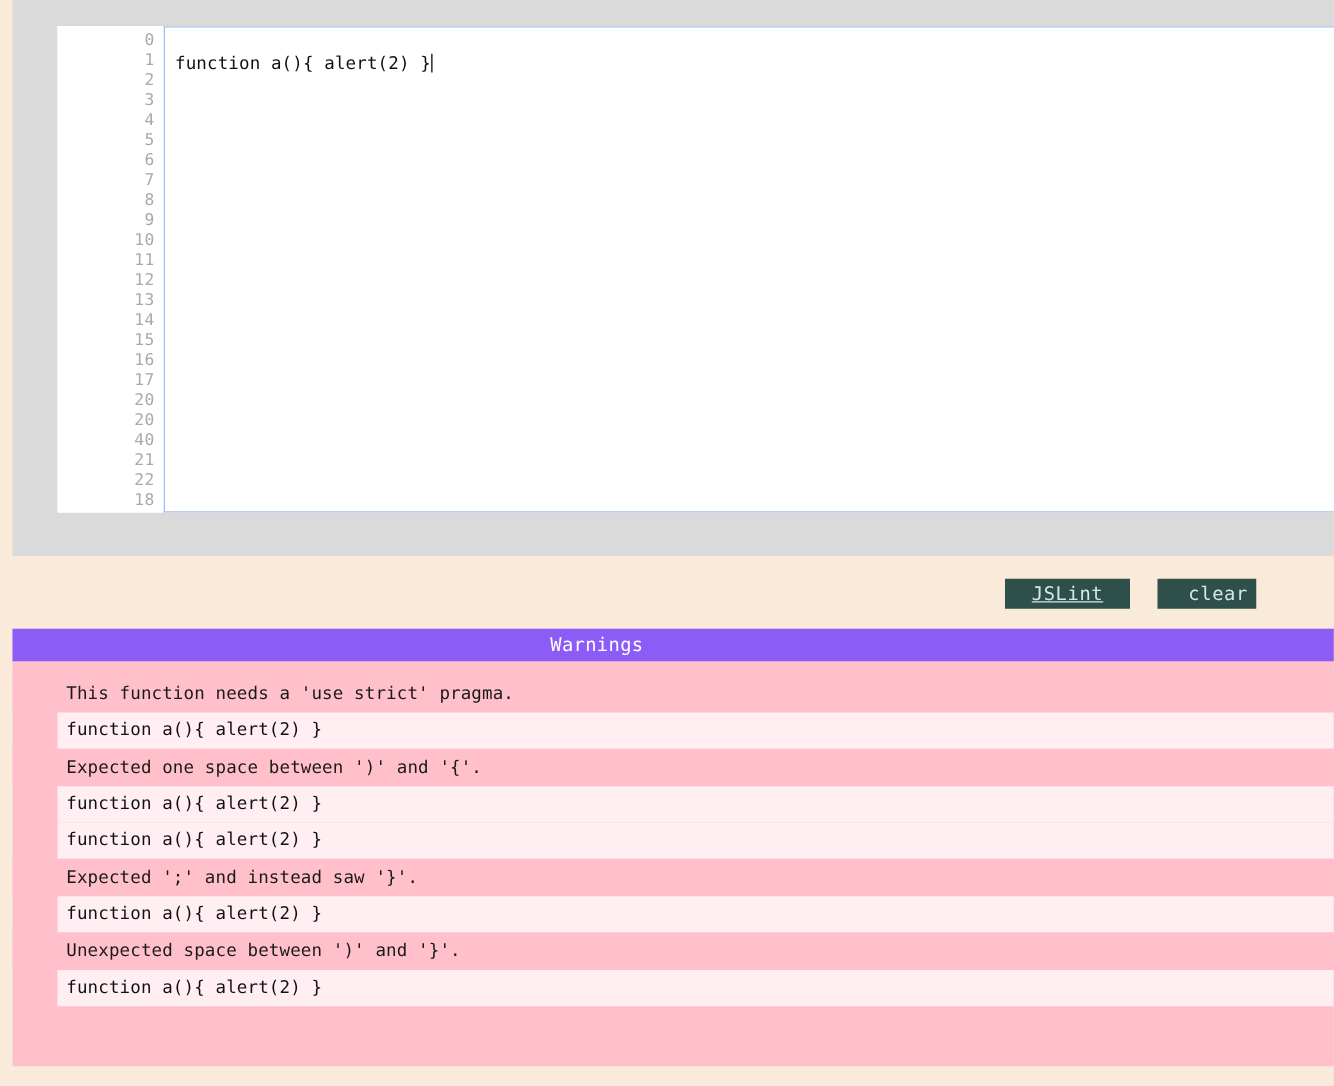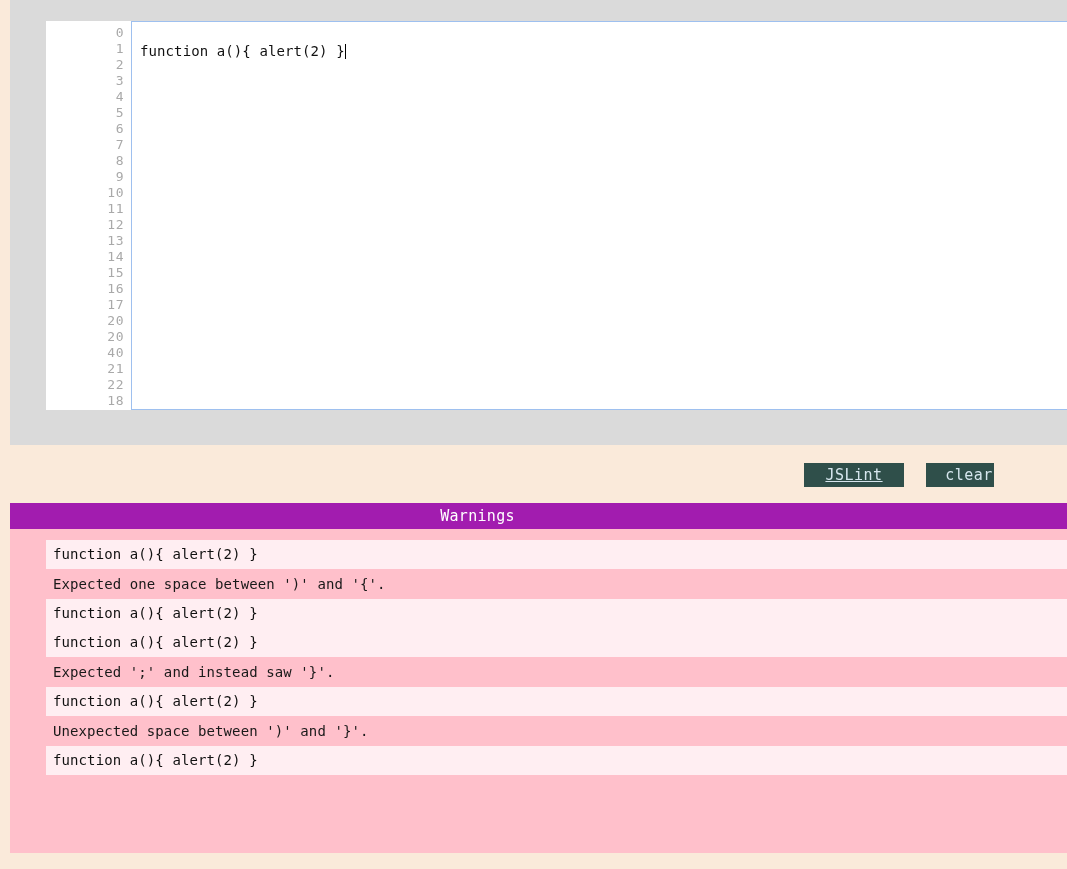--- a/index.html
+++ b/index.html
@@ -105,37 +105,37 @@
     padding: 0;
     letter-spacing: 0.5px;
   }
   #jslint-button {
     left: 804px;
     width: 100px;
     text-decoration: underline;
   }
   #clear-button {
     left: 926px;
-    width: 68px;
+    width: 79px;
     padding-left: 18px;
   }
 
   
   #warnings-panel {
     position: absolute;
     left: 10px;
     top: 503px;
     width: 1057px;
     height: 350px;
     background: #ffc0cb;
   }
   #warnings-title {
     height: 26px;
     line-height: 26px;
-    background: #a21caf;
+    background: #8b5cf6;
     color: #ffffff;
     font-family: "DejaVu Sans Mono", "Liberation Mono", monospace;
     font-size: 15px;
     text-align: center;
     padding-right: 122px;
     letter-spacing: 0.3px;
   }
   #warnings-list {
     padding-top: 11px;
   }
@@ -200,20 +200,21 @@
   </div>
 </div>
 
 <div id="button-bar"></div>
 <button id="jslint-button" class="tool-button">JSLint</button>
 <button id="clear-button" class="tool-button">clear</button>
 
 <div id="warnings-panel">
   <div id="warnings-title">Warnings</div>
   <div id="warnings-list">
+      <div class="warn-msg">This function needs a 'use strict' pragma.</div>
       <div class="warn-code">function a(){ alert(2) }</div>
       <div class="warn-msg">Expected one space between ')' and '{'.</div>
       <div class="warn-code">function a(){ alert(2) }</div>
       <div class="warn-code">function a(){ alert(2) }</div>
       <div class="warn-msg">Expected ';' and instead saw '}'.</div>
       <div class="warn-code">function a(){ alert(2) }</div>
       <div class="warn-msg">Unexpected space between ')' and '}'.</div>
       <div class="warn-code">function a(){ alert(2) }</div>
     </div>
 </div>

